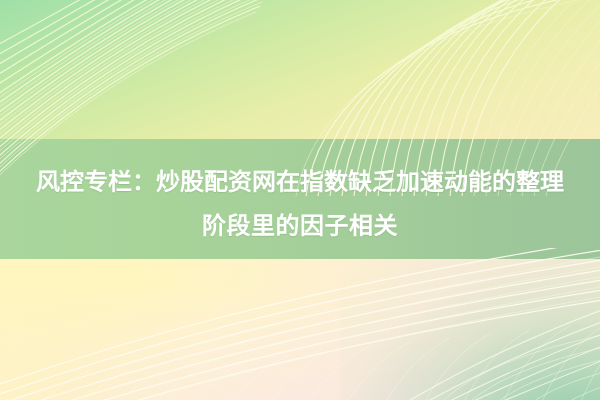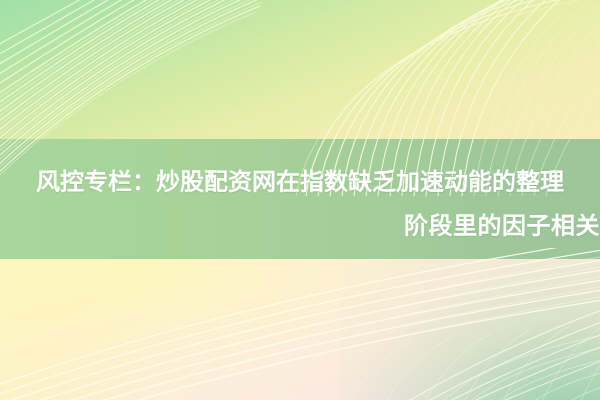--- a/index.html
+++ b/index.html
@@ -126,21 +126,21 @@
     font-weight: bold;
     line-height: 44px;
     letter-spacing: 0.2px;
     text-shadow: 0 1px 1px rgba(122, 160, 116, 0.35);
     white-space: nowrap;
   }
   .headline .ln {
     display: block;
   }
   .headline .ln1 { letter-spacing: 0px; }
-  .headline .ln2 { letter-spacing: 0.5px; text-align: right; }
+  .headline .ln2 { letter-spacing: 0.5px; }
 </style>
 </head>
 <body>
 
 <div class="banner">
 
   <div class="band band-top"></div>
   <div class="band band-mid"></div>
   <div class="band band-bot"></div>
   <div class="warm-wash"></div>

